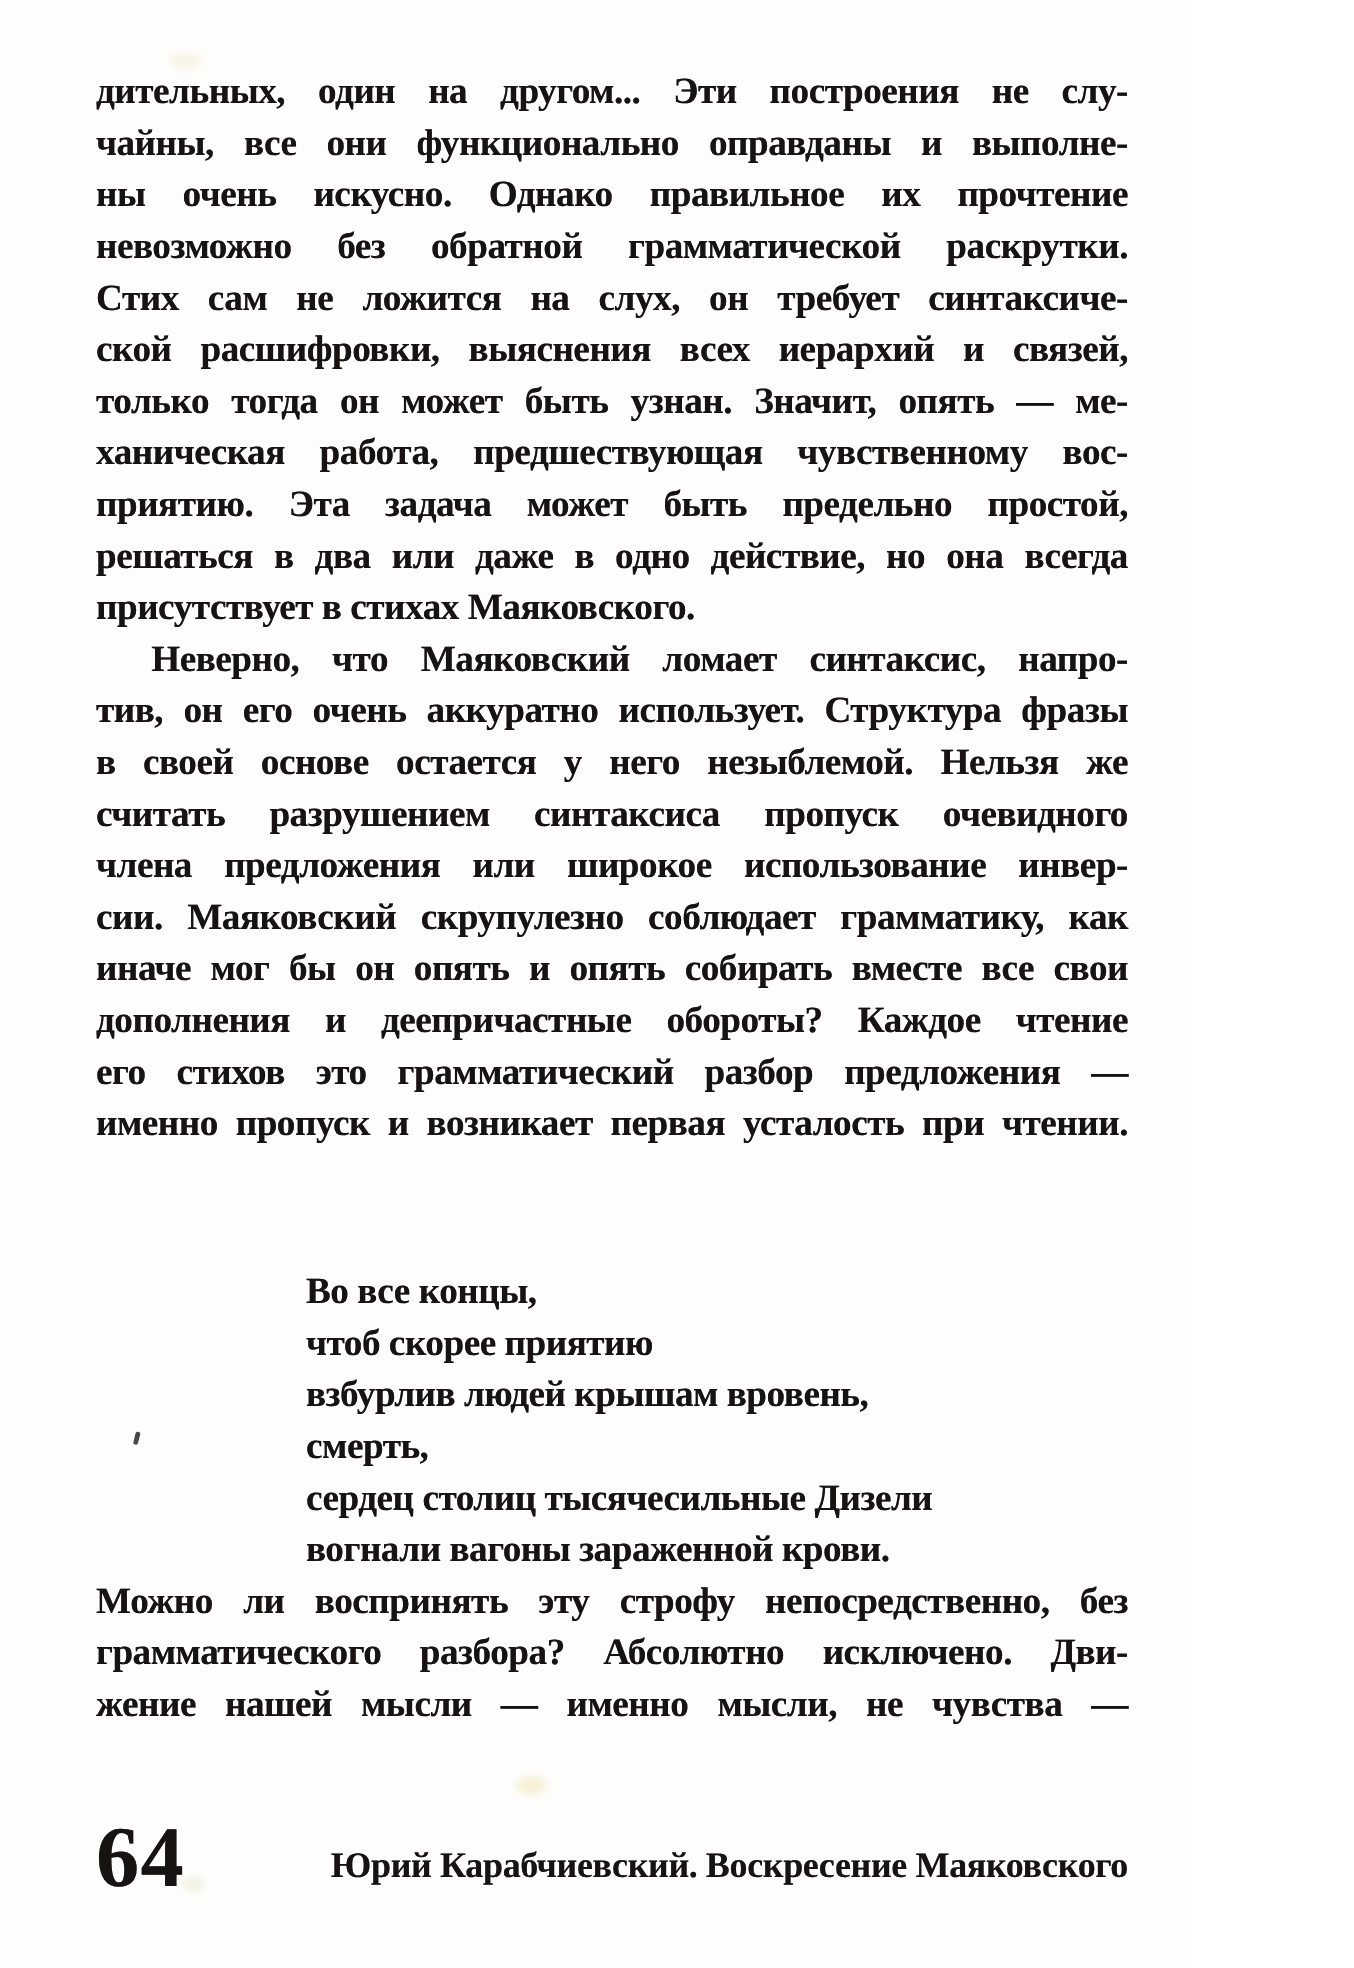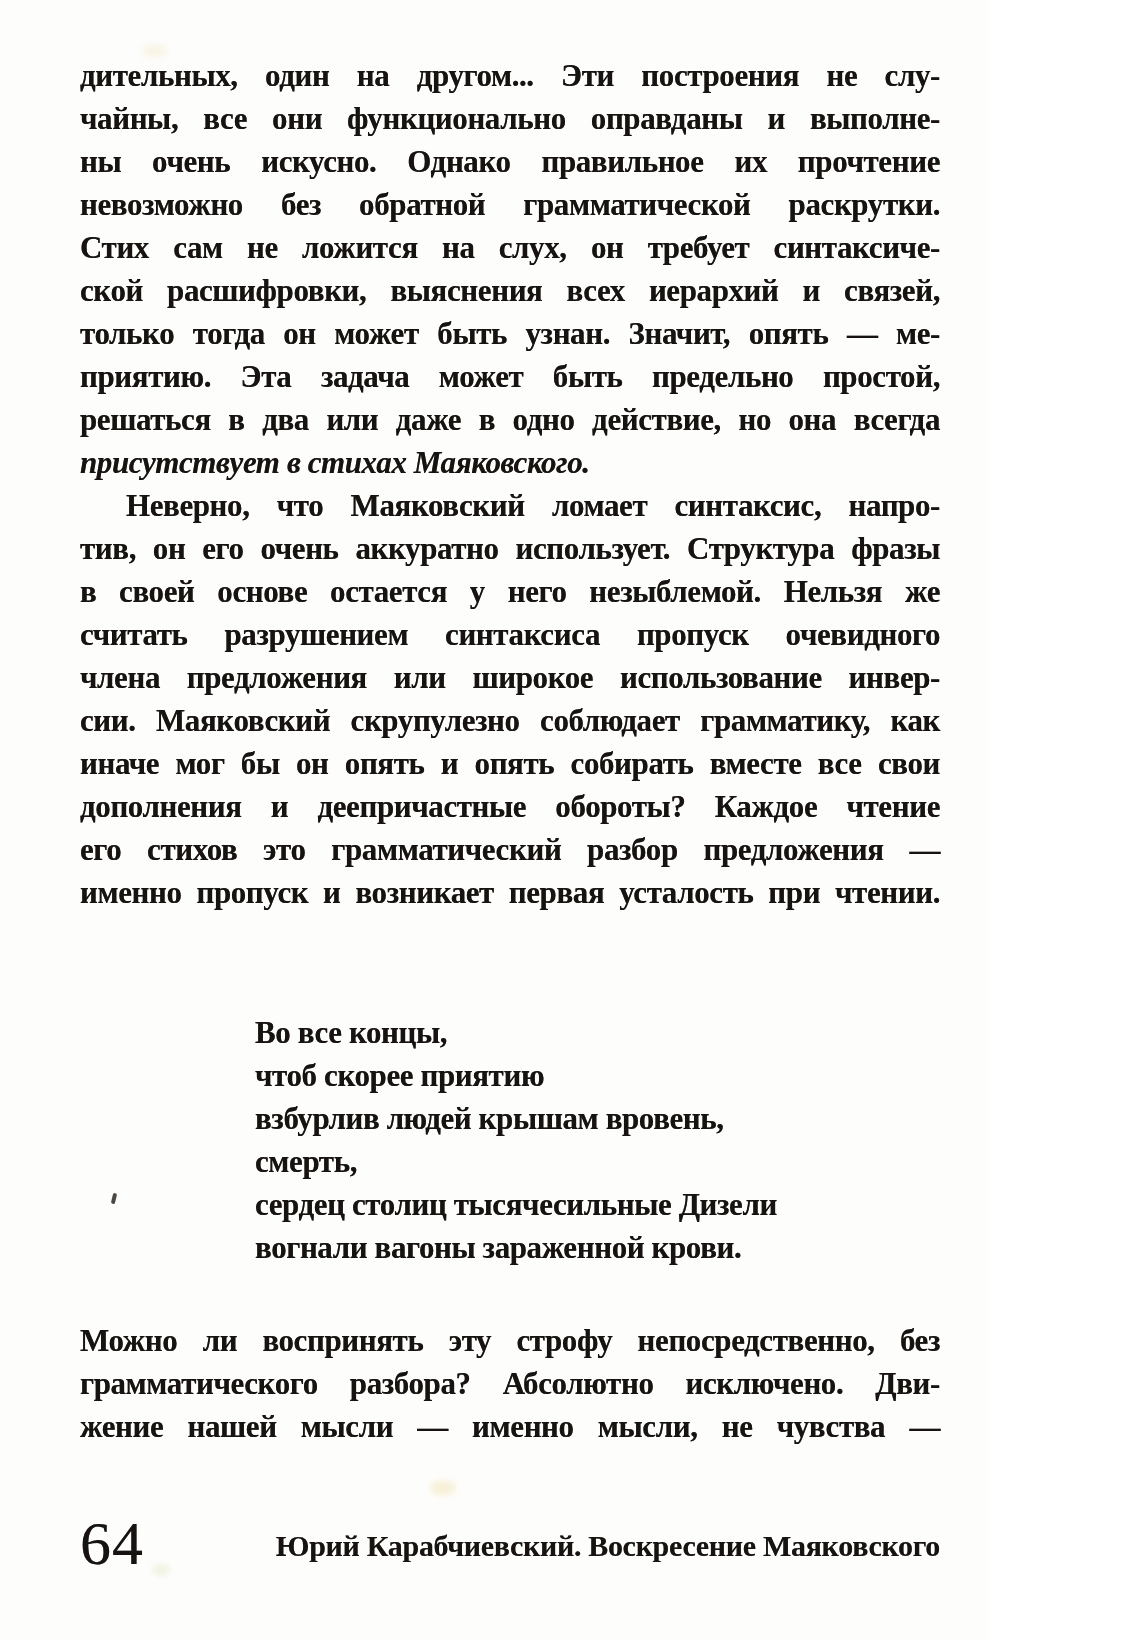--- a/index.html
+++ b/index.html
@@ -24,39 +24,39 @@
     height:43px;
     font-size:31px;
     font-weight:700;
     letter-spacing:-0.4px;
     line-height:43px;
     white-space:nowrap;
     color:var(--ink);
     text-shadow:0 0 0.5px rgba(20,16,12,0.65);
   }
   .j{ text-align:justify; text-align-last:justify; }
-  .l{ text-align:left; text-align-last:left;font-style:italic; }
+  .l{ text-align:left; text-align-last:left; }
   .ind{ padding-left:46px; }
   .verse{
     margin-left:175px;
     margin-top:97px;
   }
   .verse .line{ text-align:left; text-align-last:left; }
-  .closing{ margin-top:50px; }
+  .closing{ }
   .footer{
     position:absolute;
     left:80px;top:1504px;
     width:860px;
     display:flex;
     justify-content:space-between;
     align-items:baseline;
   }
   .pnum{
-    font-size:62px;
-    font-weight:400;
+    font-size:72px;
+    font-weight:700;
     line-height:1;
     position:relative;
     top:8px;
     letter-spacing:1px;
     text-shadow:0 0 0.5px rgba(20,16,12,0.6);
   }
   .running{
     font-size:30px;
     font-weight:700;
     letter-spacing:-0.3px;
@@ -90,20 +90,21 @@
   <div class="text-block">
 
     <div class="para">
       <div class="line j">дительных, один на другом... Эти построения не слу-</div>
       <div class="line j">чайны, все они функционально оправданы и выполне-</div>
       <div class="line j">ны очень искусно. Однако правильное их прочтение</div>
       <div class="line j">невозможно без обратной грамматической раскрутки.</div>
       <div class="line j">Стих сам не ложится на слух, он требует синтаксиче-</div>
       <div class="line j">ской расшифровки, выяснения всех иерархий и связей,</div>
       <div class="line j">только тогда он может быть узнан. Значит, опять — ме-</div>
+      <div class="line j">ханическая работа, предшествующая чувственному вос-</div>
       <div class="line j">приятию. Эта задача может быть предельно простой,</div>
       <div class="line j">решаться в два или даже в одно действие, но она всегда</div>
       <div class="line l">присутствует в стихах Маяковского.</div>
     </div>
 
     <div class="para">
       <div class="line j ind">Неверно, что Маяковский ломает синтаксис, напро-</div>
       <div class="line j">тив, он его очень аккуратно использует. Структура фразы</div>
       <div class="line j">в своей основе остается у него незыблемой. Нельзя же</div>
       <div class="line j">считать разрушением синтаксиса пропуск очевидного</div>

